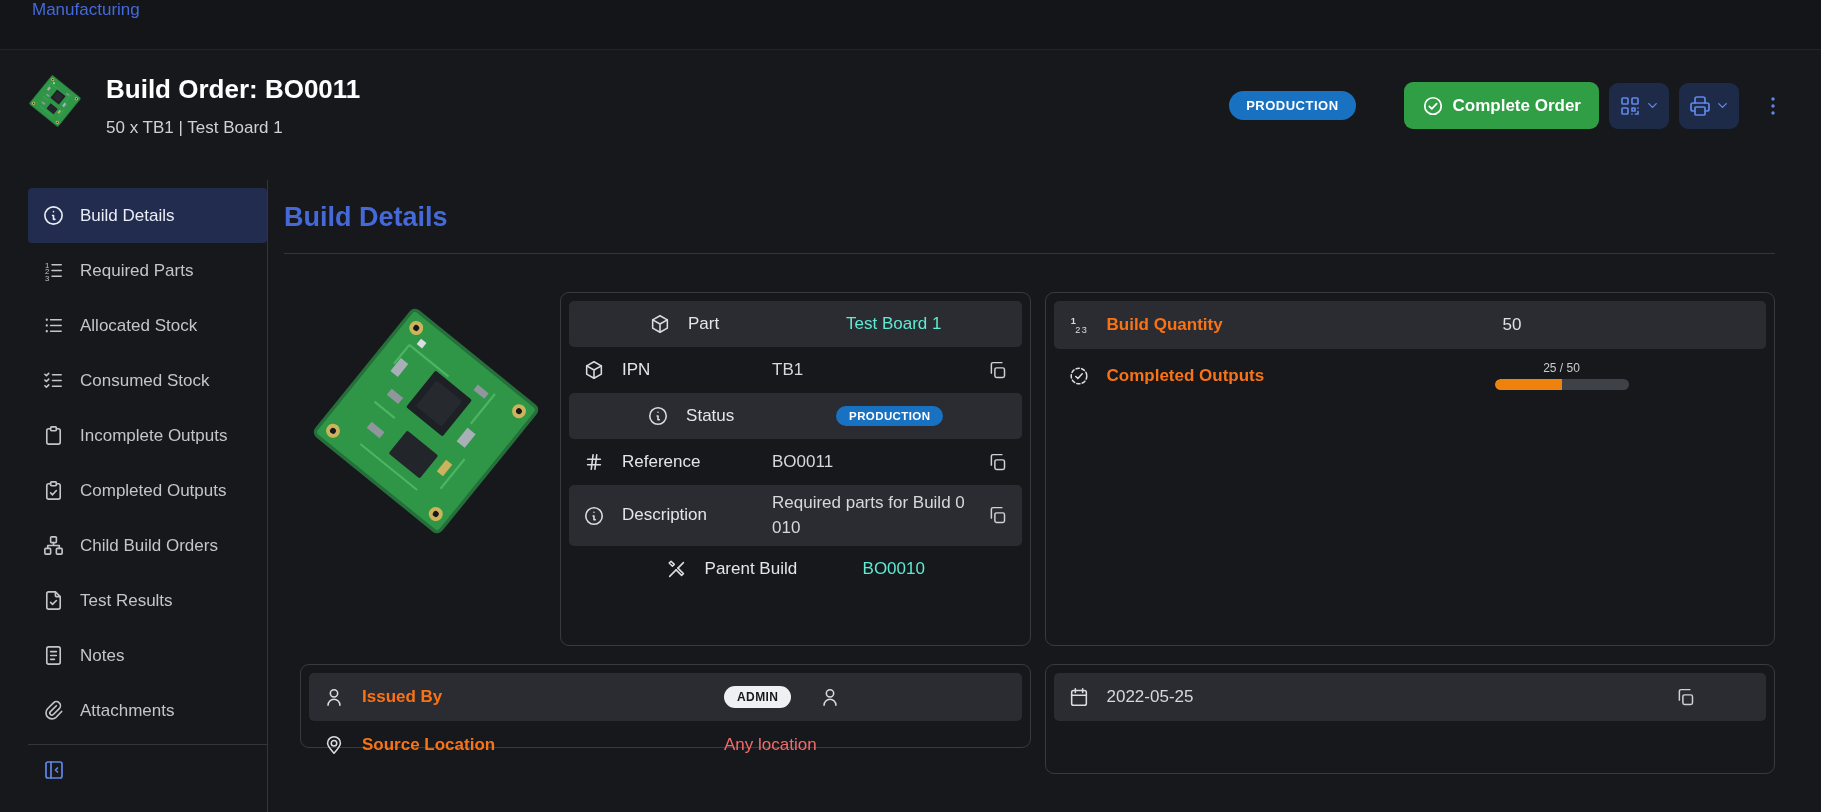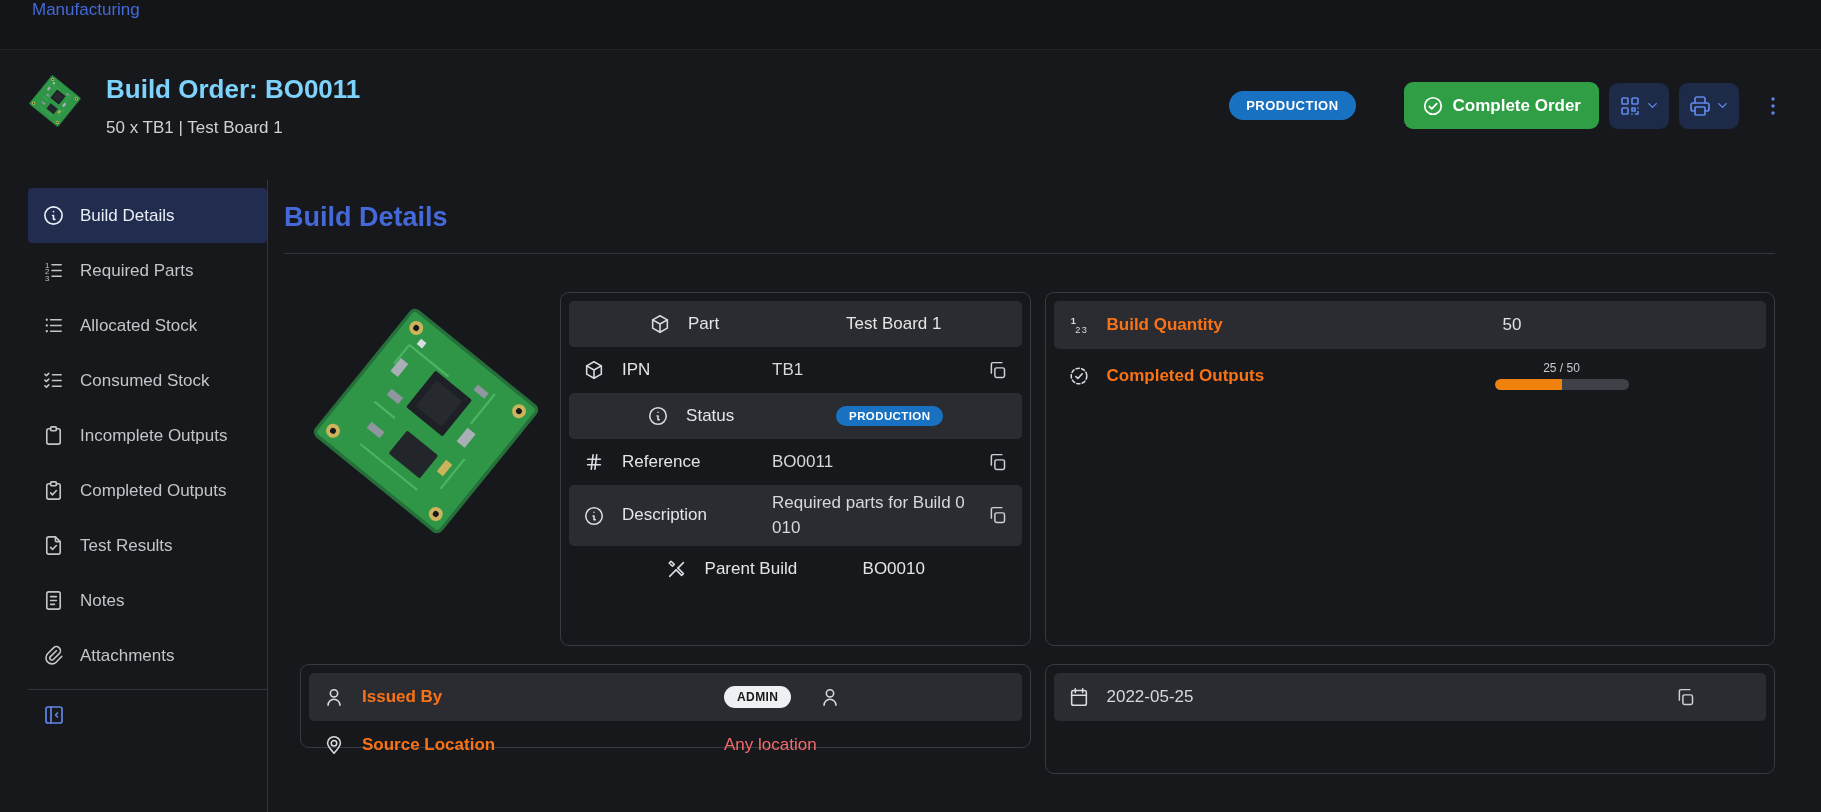--- a/index.html
+++ b/index.html
@@ -16,21 +16,21 @@
 
   
   .breadcrumb-bar { height:50px; display:flex; padding:0 32px; background:#141518; border-bottom:1px solid #222428; }
   .crumb { color:#4569d9; font-size:17px; text-decoration:none; cursor:pointer; }
 
   
   .header { display:flex; align-items:flex-start; padding:24px 36px 24px 28px; height:130px; }
   .thumb { width:54px; height:54px; display:flex; align-items:center; justify-content:center; cursor:pointer; }
   .thumb svg { width:40px; height:40px; transform:rotate(39deg); }
   .titleblock { margin-left:24px; }
-  .title { color:#7dd3fc; font-size:26px; font-weight:700; }
+  .title { color:#ffffff; font-size:26px; font-weight:700; }
   .subtitle { margin-top:13px; color:#cfd1d4; font-size:17px; }
   .actions { margin-left:auto; display:flex; align-items:center; gap:10px; margin-top:8px; }
   .status-badge { background:#1971c2; color:#fff; font-weight:700; font-size:13px; letter-spacing:.5px; padding:7px 17px; border-radius:16px; margin-right:38px; }
   .btn-green { background:#2f9e44; color:#fff; border:none; border-radius:9px; height:47px; padding:0 18px; display:flex; align-items:center; gap:9px; font-size:17px; font-weight:600; font-family:inherit; cursor:pointer; }
   .btn-green svg { width:22px; height:22px; stroke-width:1.9; }
   .btn-icon { background:#1d2b49; border:none; border-radius:9px; height:46px; padding:0 9px; display:flex; align-items:center; gap:3px; color:#6087e8; cursor:pointer; }
   .btn-icon .main-ic { width:24px; height:24px; }
   .btn-icon .chev { width:15px; height:15px; stroke-width:2.2; }
   .btn-dots { background:transparent; border:none; color:#6087e8; margin-left:12px; cursor:pointer; }
   .btn-dots svg { width:24px; height:24px; }
@@ -59,21 +59,21 @@
   .details-panel { flex:1; height:354px; margin-left:8px; }
   .qty-panel { height:354px; }
   .issue-panel { height:84px; }
   .created-panel { height:110px; }
 
   .drow { display:flex; align-items:center; padding:6px 14px; min-height:46px; border-radius:5px;justify-content:center; }
   .striped { background:#2b2c31; }
   .dicon { width:22px; height:22px; color:#dadce0; margin-right:17px; flex:none; }
   .dlabel { width:98px; margin-right:52px; color:#e3e5e8; line-height:1.35; }
   .dvalue { color:#d6d8db; }
-  .link { color:#e5e5e5; cursor:pointer;margin-left:8px; }
+  .link { color:#5eead4; cursor:pointer;margin-left:8px; }
   .wrapv { max-width:200px; word-break:break-all; line-height:1.45; }
   .copy-btn { margin-left:auto; background:none; border:none; color:#ced1d5; cursor:pointer; padding:0; }
   .copy-btn svg { width:21px; height:21px; }
   .badge-sm { background:#1971c2; color:#fff; font-weight:700; font-size:11.5px; letter-spacing:.4px; padding:4px 13px; border-radius:12px; }
 
   .qrow { display:flex; align-items:center; padding:6px 14px; min-height:48px; border-radius:5px; }
   .qlabel { width:360px; color:#f97316;font-weight:bold; }
   .qvalue { color:#dfe1e4; margin-left:36px; }
   .progress-block { margin-left:28px; width:134px; display:flex; flex-direction:column; align-items:center; gap:4px; padding:6px 0; }
   .progress-text { font-size:12px; color:#c9cbcf; }
@@ -215,20 +215,29 @@
       <div class="side-item">
         <svg class="ico side-icon" viewBox="0 0 24 24">
             <path d="M9 5H7a2 2 0 0 0-2 2v12a2 2 0 0 0 2 2h10a2 2 0 0 0 2-2V7a2 2 0 0 0-2-2h-2"></path>
             <rect x="9" y="3" width="6" height="4" rx="1"></rect>
             <path d="M9 14.5l2 2 4-4.5"></path>
           </svg>
         <span>Completed Outputs</span>
       </div>
       <div class="side-item">
         <svg class="ico side-icon" viewBox="0 0 24 24">
+            <rect x="3" y="15" width="6" height="6" rx="1"></rect>
+            <rect x="15" y="15" width="6" height="6" rx="1"></rect>
+            <rect x="9" y="3" width="6" height="6" rx="1"></rect>
+            <path d="M6 15v-3h12v3M12 9v3"></path>
+          </svg>
+        <span>Child Build Orders</span>
+      </div>
+      <div class="side-item">
+        <svg class="ico side-icon" viewBox="0 0 24 24">
             <path d="M14 3v4a1 1 0 0 0 1 1h4"></path>
             <path d="M17 21H7a2 2 0 0 1-2-2V5a2 2 0 0 1 2-2h7l5 5v11a2 2 0 0 1-2 2z"></path>
             <path d="M9 14l2 2 4-4"></path>
           </svg>
         <span>Test Results</span>
       </div>
       <div class="side-item">
         <svg class="ico side-icon" viewBox="0 0 24 24">
             <rect x="5" y="3" width="14" height="18" rx="2"></rect>
             <path d="M9 8h6M9 12h6M9 16h4"></path>

